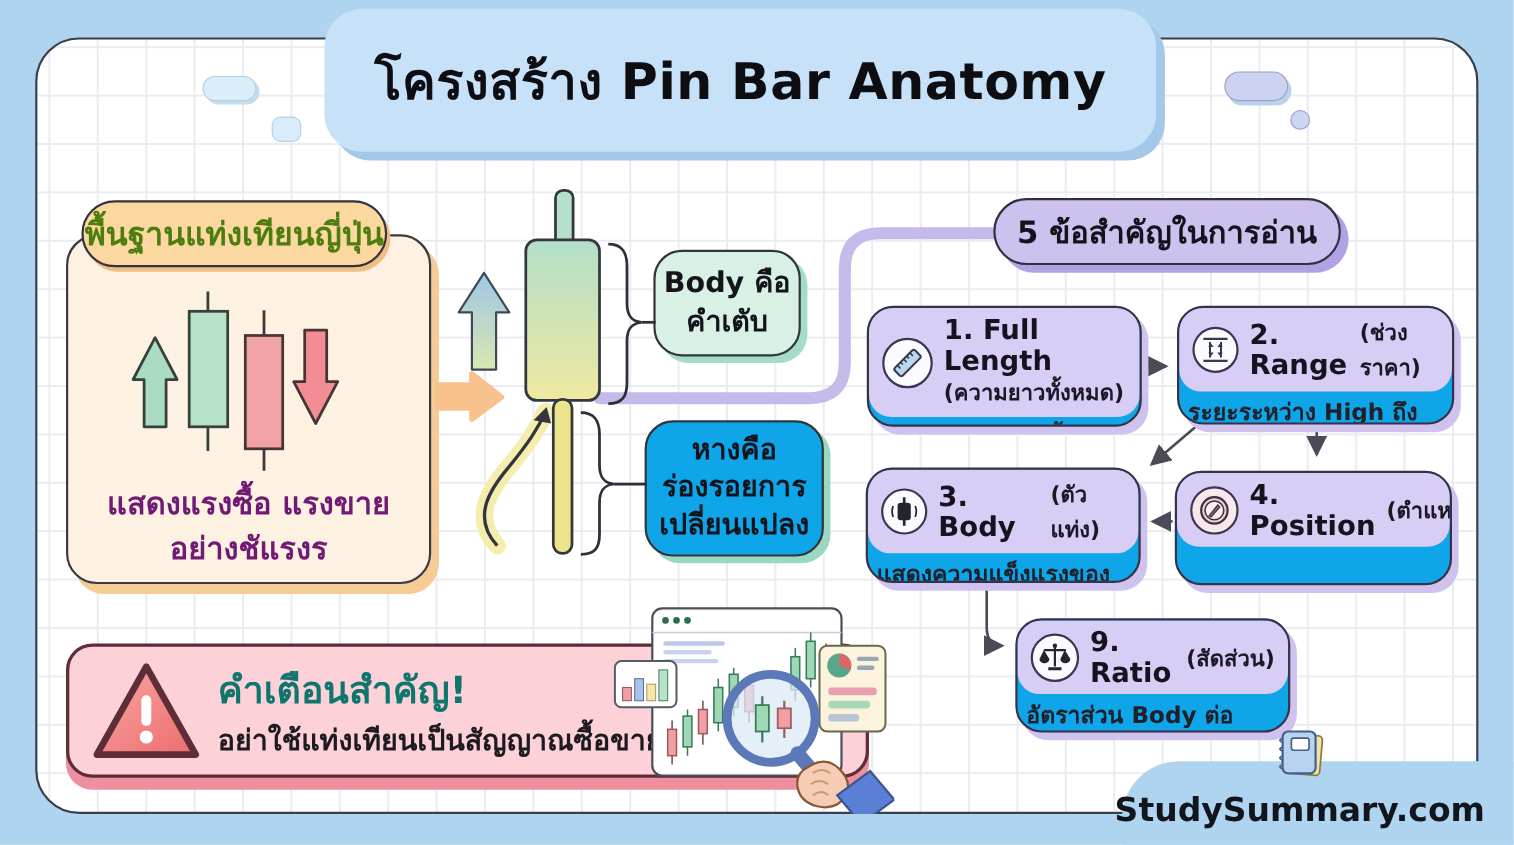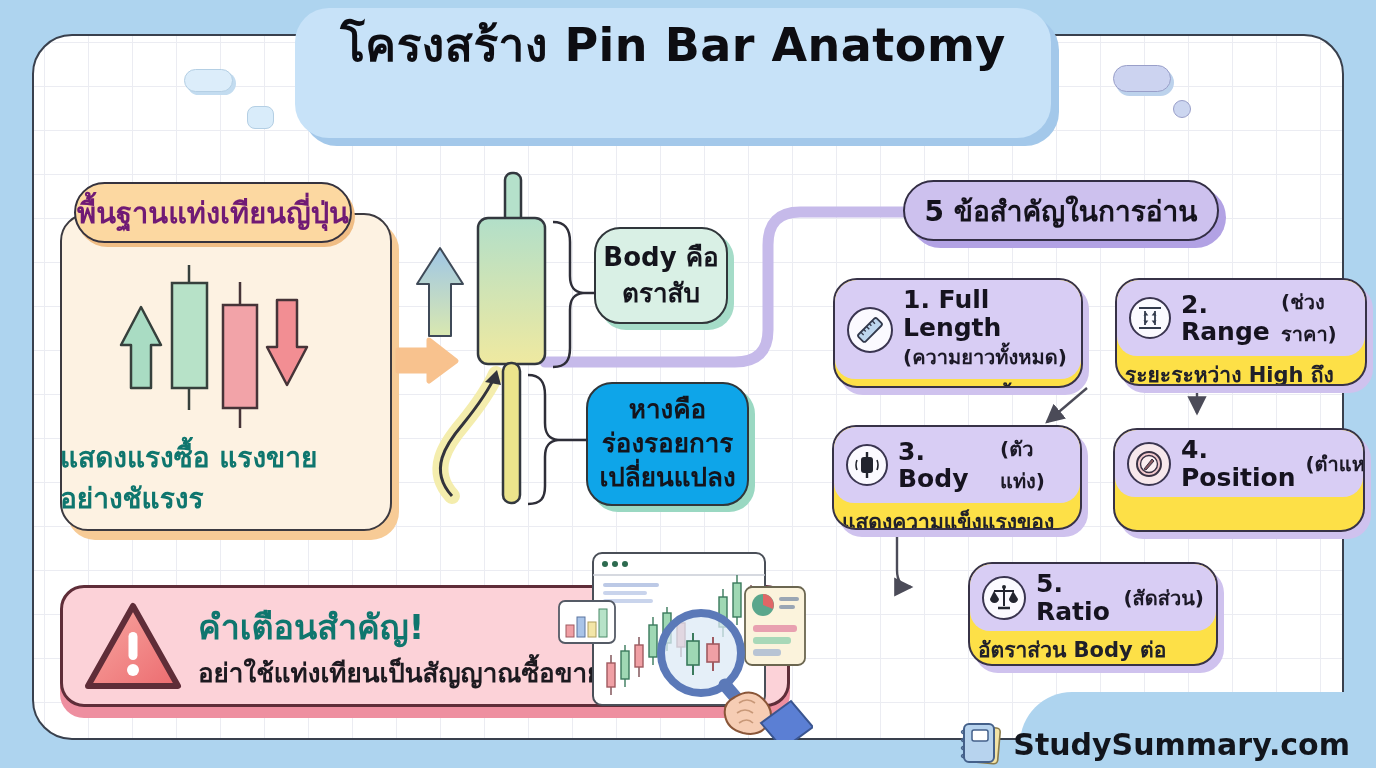--- a/index.html
+++ b/index.html
@@ -25,21 +25,21 @@
     border:2px solid #39404d;
     border-radius:40px;
   }
 
   
   .title-banner {
     left:295px; top:8px; width:756px; height:130px;
     background:#c7e2f8;
     border-radius:34px;
     box-shadow:8px 8px 0 #a3c8ea;
-    display:flex; justify-content:center;
+    display:flex; align-items:center; justify-content:center;
   }
   .title-banner h1 { font-size:46px; font-weight:800; color:#0d0d12; letter-spacing:0.5px; }
 
   
   .blob { border-radius:14px; }
   .blob-b1 { left:184px; top:69px; width:49px; height:23px; background:#dcedfa; border:1.5px solid #b4cfe4; box-shadow:3px 3px 0 #c3dcf0; }
   .blob-b2 { left:247px; top:106px; width:27px; height:23px; background:#d9ecfa; border:1.5px solid #b4cfe4; border-radius:8px; }
   .blob-p1 { left:1113px; top:65px; width:58px; height:27px; background:#ccd3f0; border:1.5px solid #999fc9; box-shadow:3px 4px 0 #bcd2ec; }
   .blob-p2 { left:1173px; top:100px; width:18px; height:18px; background:#ccd6f0; border:1.5px solid #999fc9; border-radius:50%; }
 
@@ -53,24 +53,24 @@
   }
   .basics-pill {
     left:74px; top:182px; width:278px; height:61px;
     background:#fcd8a1;
     border:2.5px solid #35323e;
     border-radius:31px;
     box-shadow:3px 4px 0 #f0bd84;
     display:flex; align-items:center; justify-content:center;
     z-index:6;
   }
-  .basics-pill span { font-size:29px; font-weight:800; color:#701a75; }
+  .basics-pill span { font-size:29px; font-weight:800; color:#4d7c0f; }
   .basics-caption {
     left:60px; top:438px; width:332px;
-    text-align:left; font-size:28px; font-weight:600; line-height:1.45; color:#0f766e;
+    text-align:center; font-size:28px; font-weight:600; line-height:1.45; color:#701a75;
   }
 
   
   .bubble {
     border:2px solid #30363a;
     border-radius:26px;
     display:flex; flex-direction:column; align-items:center; justify-content:center;
     text-align:center; font-weight:700;
   }
   .bubble-body {
@@ -93,28 +93,27 @@
     border:2px solid #332e44;
     border-radius:31px;
     box-shadow:7px 7px 0 #b2a2e4;
     display:flex; align-items:center; justify-content:center;
     z-index:6;
   }
   .points-pill span { font-size:28px; font-weight:800; color:#14121c; }
 
   
   .point-box {
-    background:#fde047;
+    background:#0ea5e9;
     border:2px solid #373247;
     border-radius:24px;
     box-shadow:6px 7px 0 #cfc2ee;
     overflow:hidden;
     display:flex; flex-direction:column;
     z-index:5;
-    margin-left:45px;
   }
   .pb-head {
     background:#d8cdf4;
     border-radius:0 0 20px 20px;
     display:flex; align-items:center; gap:10px;
     padding:6px 12px;
     flex:0 0 auto;
   }
   .pb-icon {
     width:46px; height:46px; border-radius:50%;
@@ -144,22 +143,22 @@
   .warning-desc  { left:198px; top:652px; font-size:26px; font-weight:600; color:#1d1a20; z-index:5; }
 
   
   .footer-shape {
     right:0; bottom:0; width:356px; height:76px;
     background:#aed4ef;
     border-top-left-radius:52px;
     z-index:8;
   }
   .footer-brand {
-    right:26px; bottom:0; z-index:9;
-    display:flex; align-items:center; gap:10px;
+    right:26px; bottom:14px; z-index:9;
+    display:flex; align-items:center; gap:10px;flex-direction:column;
   }
   .footer-brand span { font-size:30px; font-weight:700; color:#12151c; }
 
   svg { display:block; }
   .layer { pointer-events:none; }
 </style>
 </head>
 <body>
 
 <div class="abs main-card"></div>
@@ -237,21 +236,21 @@
   <polygon points="177,130 157,92 167,92 167,45 187,45 187,92 197,92" fill="#f28e93" stroke="#463438" stroke-width="2.5" stroke-linejoin="round"></polygon>
 </svg>
 
 <div class="abs basics-caption">
   <div>แสดงแรงซื้อ แรงขาย</div>
   <div>อย่างชัแรงร</div>
 </div>
 
 <div class="abs bubble bubble-body">
   <div>Body คือ</div>
-  <div>ตราสับ</div>
+  <div>คำเตับ</div>
 </div>
 <div class="abs bubble bubble-tail">
   <div>หางคือ</div>
   <div>ร่องรอยการ</div>
   <div>เปลี่ยนแปลง</div>
 </div>
 
 <div class="abs points-pill">
   <span>5 ข้อสำคัญในการอ่าน</span>
 </div>
@@ -323,21 +322,21 @@
   <div class="pb-head">
     <div class="pb-icon" style="width:44px;height:44px;">
       <svg width="32" height="32" viewBox="0 0 32 32">
         <path d="M16,5 V24 M6,9 H26" stroke="#23252f" stroke-width="2"></path>
         <circle cx="16" cy="5" r="2" fill="#23252f"></circle>
         <path d="M6,9 l-4,8 a4.5,4 0 0 0 9,0 z" fill="#23252f"></path>
         <path d="M26,9 l-4,8 a4.5,4 0 0 0 9,0 z" fill="#23252f" transform="translate(-1,0)"></path>
         <path d="M10,26 H22" stroke="#23252f" stroke-width="2.6"></path>
       </svg>
     </div>
-    <span class="pb-title">5. Ratio</span>
+    <span class="pb-title">9. Ratio</span>
     <span class="pb-sub">(สัดส่วน)</span>
   </div>
   <div class="pb-desc">อัตราส่วน Body ต่อ Wick</div>
 </div>
 
 <div class="abs warning-card"></div>
 <svg class="abs layer" style="left:82px;top:596px;z-index:5;" width="102" height="104" viewBox="0 0 102 104">
   <defs>
     <linearGradient id="gradWarn" x1="0" y1="0" x2="1" y2="1">
       <stop offset="0" stop-color="#f8a9a3"></stop>

